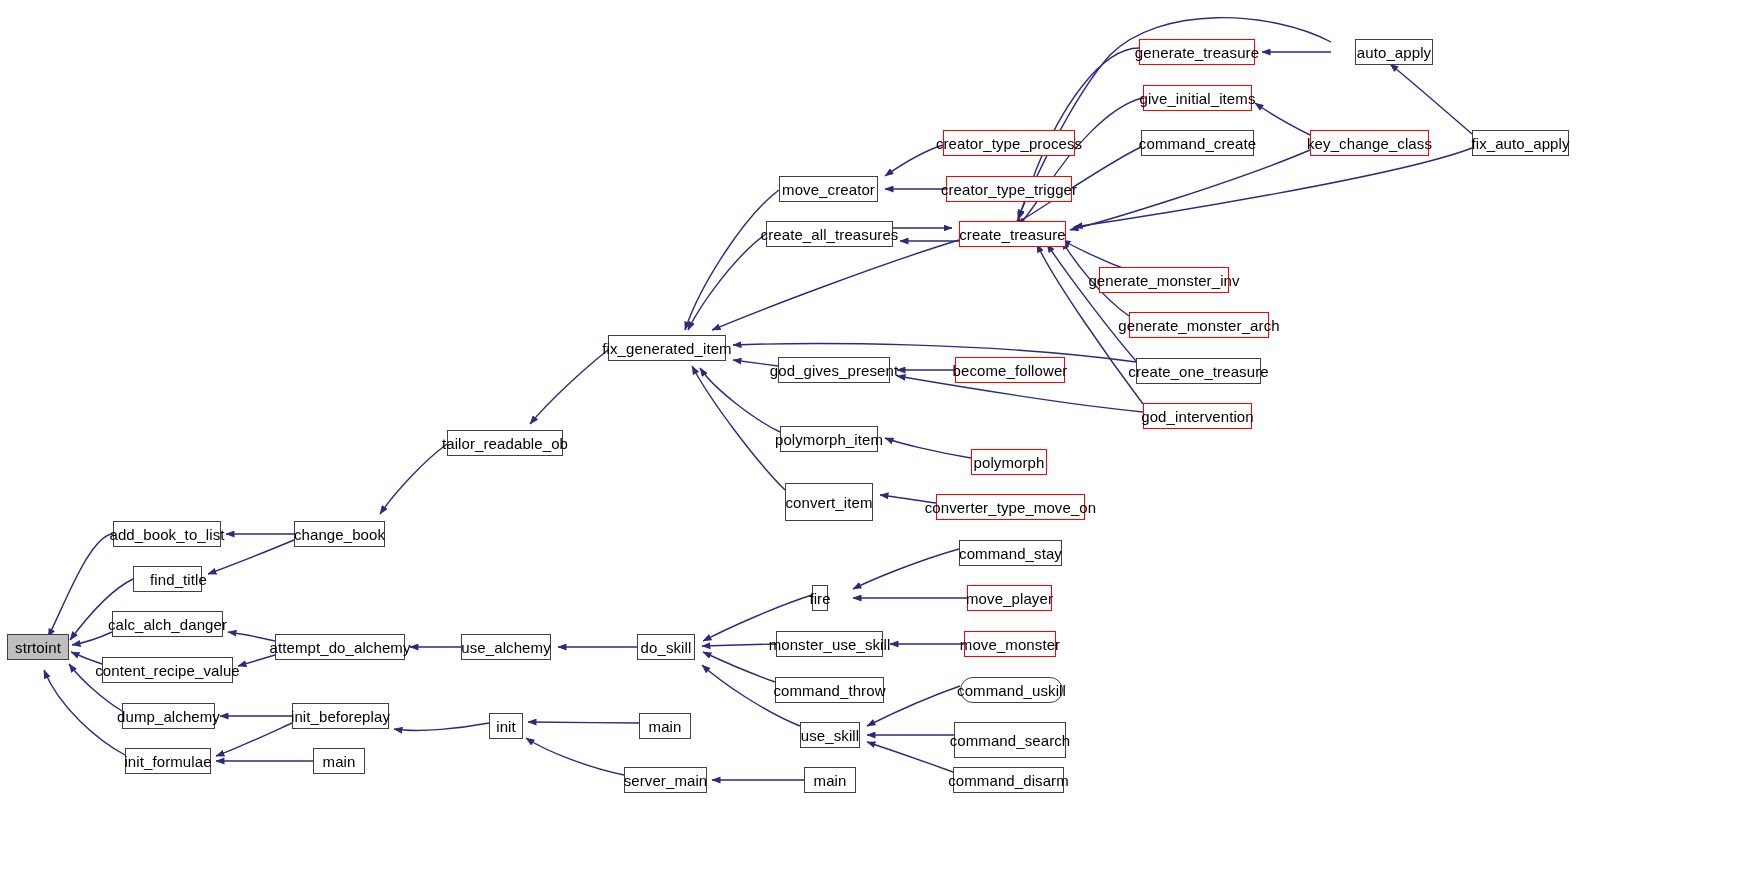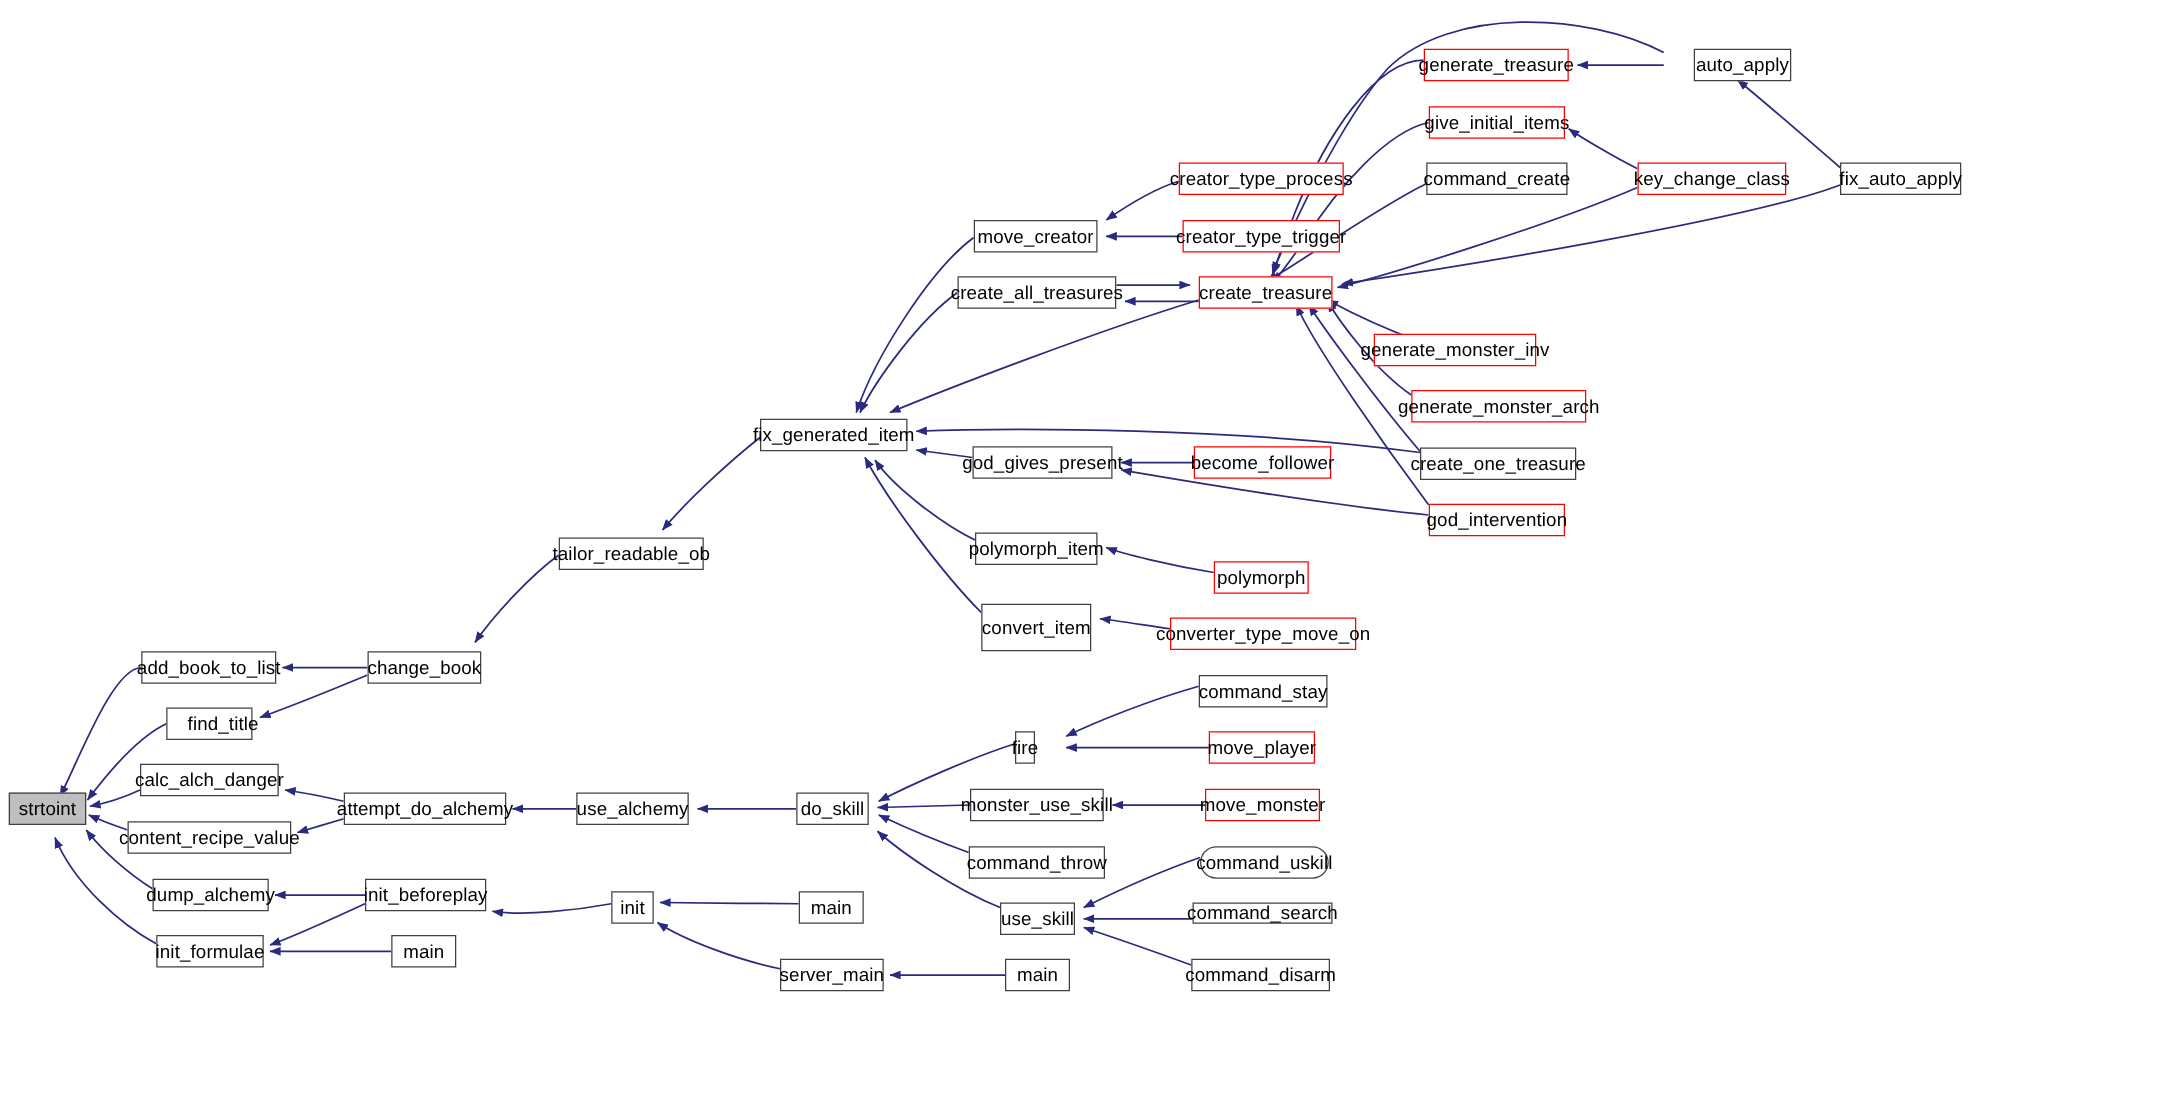--- a/index.html
+++ b/index.html
@@ -238,21 +238,21 @@
       </div>
       <div class="node red" style="left: 967px; top: 585px; width: 85px; height: 26px;">
         <span class="node-label">move_player</span>
       </div>
       <div class="node red" style="left: 964px; top: 631px; width: 92px; height: 26px;">
         <span class="node-label">move_monster</span>
       </div>
       <div class="node" style="left: 960px; top: 677px; width: 103px; height: 26px; border-radius: 13px;">
         <span class="node-label">command_uskill</span>
       </div>
-      <div class="node" style="left: 954px; top: 722px; width: 112px; height: 17px;">
+      <div class="node" style="left: 954px; top: 722px; width: 112px; height: 36px;">
         <span class="node-label">command_search</span>
       </div>
       <div class="node" style="left: 953px; top: 767px; width: 111px; height: 26px;">
         <span class="node-label">command_disarm</span>
       </div>
       <div class="node red" style="left: 1099px; top: 267px; width: 130px; height: 26px;">
         <span class="node-label">generate_monster_inv</span>
       </div>
       <div class="node red" style="left: 1129px; top: 312px; width: 140px; height: 26px;">
         <span class="node-label">generate_monster_arch</span>

